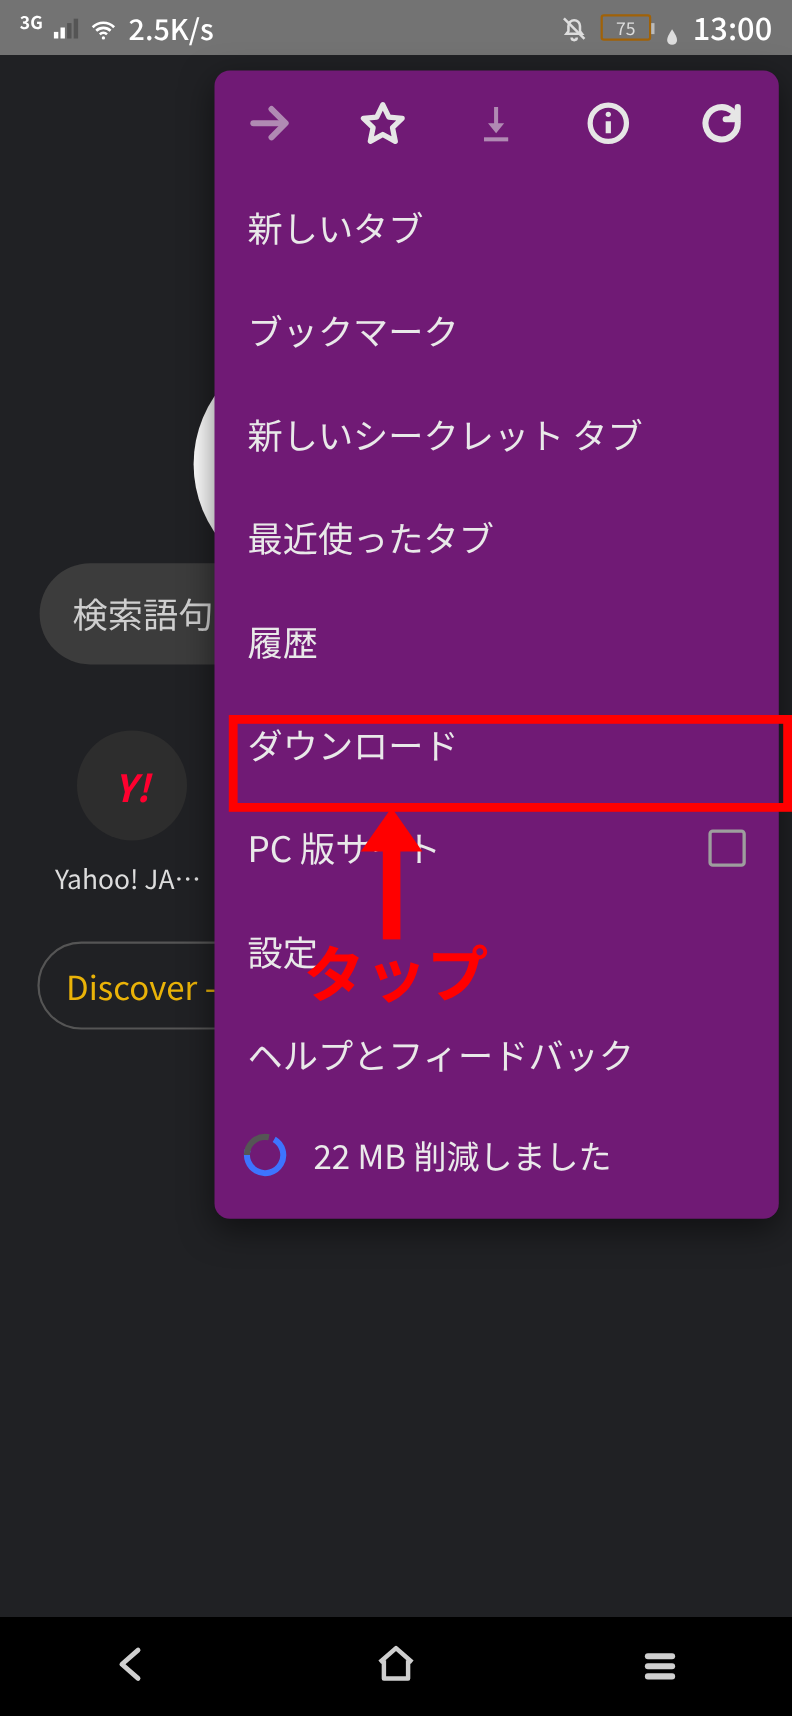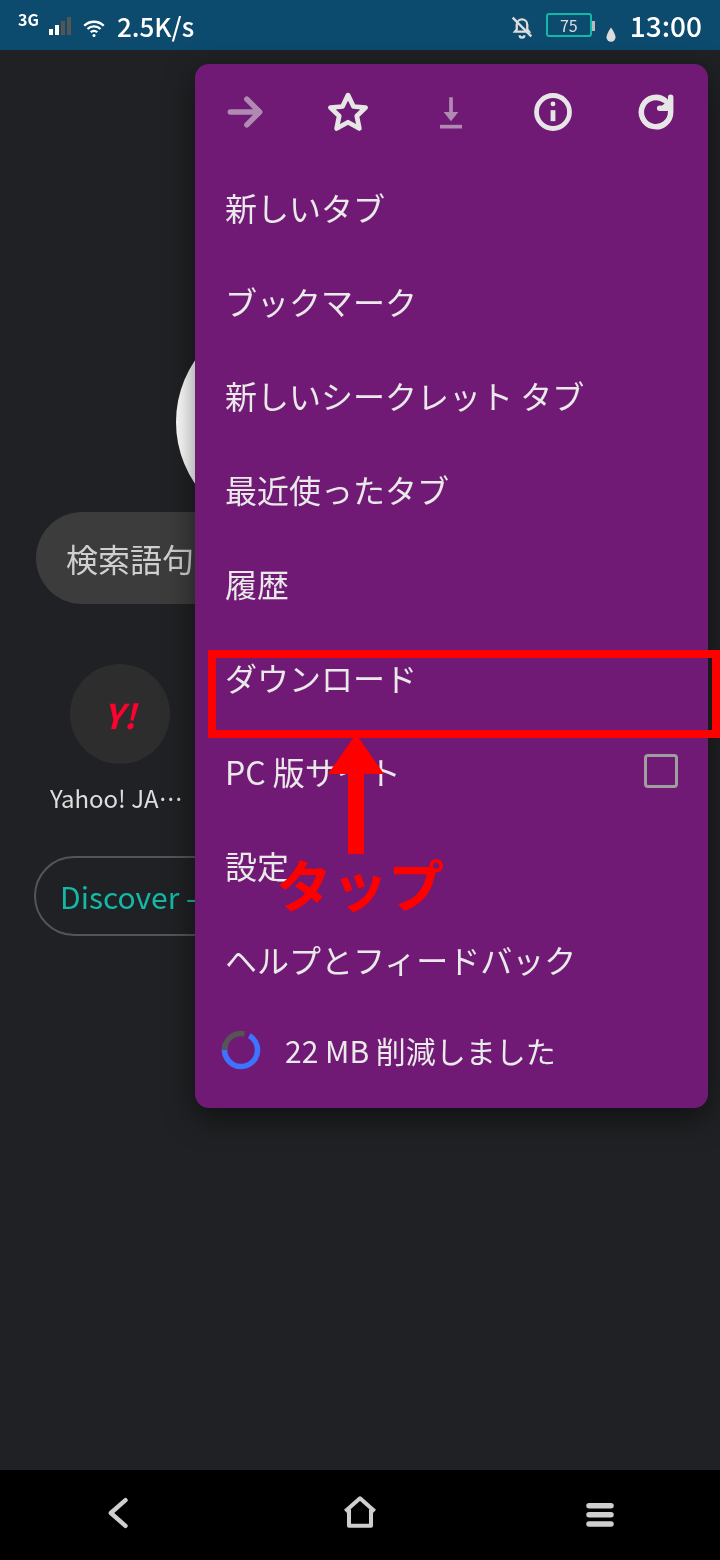--- a/index.html
+++ b/index.html
@@ -9,21 +9,21 @@
     font-family: "Noto Sans CJK JP", "Hiragino Sans", Arial, sans-serif;
     color: #e6e6e6;
     position: relative;
     overflow: hidden;
   }
 
   
   .status-bar {
     height: 50px;
     width: 100%;
-    background: #0c4a6e;
+    background: #737373;
     display: flex;
     align-items: center;
     padding: 0 18px;
     font-size: 26px;
     color: #fff;
     justify-content: space-between;
   }
   .status-left, .status-right { display: flex; align-items: center; gap: 10px; }
   .status-left .net-label { font-size: 16px; font-weight: 600; line-height: 1; transform: translateY(-6px); }
   .bars { display: flex; align-items: flex-end; gap: 2px; height: 20px; }
@@ -31,21 +31,21 @@
   .bars span.on { background: #fff; }
   .bars span:nth-child(1){height:6px}
   .bars span:nth-child(2){height:10px}
   .bars span:nth-child(3){height:14px}
   .bars span:nth-child(4){height:18px}
   .wifi { width:26px; height:26px; }
   .speed { font-size: 26px; font-weight: 500; }
   .bell { width:28px; height:28px; }
   .battery-box { display:flex; align-items:center; gap:2px; }
   .battery {
-    width: 46px; height: 24px; border: 2px solid #14b8a6; border-radius: 3px;
+    width: 46px; height: 24px; border: 2px solid #a16207; border-radius: 3px;
     display:flex; align-items:center; justify-content:center; font-size:16px; color:#ddd;
     position:relative;
   }
   .battery::after{
     content:""; position:absolute; right:-5px; top:6px; width:3px; height:10px; background:#bbb;
   }
   .leaf { width:18px; height:22px; }
   .clock { font-size:28px; font-weight:500; }
 
   
@@ -69,21 +69,21 @@
   .shortcut .dot{
     width:100px; height:100px; border-radius:50%; background:#2d2d2d; margin:0 auto 16px;
     display:flex; align-items:center; justify-content:center;
     color:#ff002f; font-weight:700; font-size:34px; font-style:italic;
   }
   .shortcut .lbl{ color:#ddd; font-size:24px; white-space:nowrap; overflow:hidden; text-overflow:ellipsis; width:140px; margin-left:-10px;}
   .discover-pill{
     position:absolute; left:34px; top:806px; height:80px; width:280px;
     border:2px solid #555; border-radius:40px;
     display:flex; align-items:center; padding-left:24px;
-    font-size:30px; color:#14b8a6;
+    font-size:30px; color:#eab308;
   }
 
   
   .menu {
     position:absolute; left:195px; top:64px; width:513px;
     background:#701a75; border-radius:14px;
     box-shadow:0 10px 30px rgba(0,0,0,.5);
     z-index:10; padding-bottom:14px;
   }
   .menu-iconrow{

